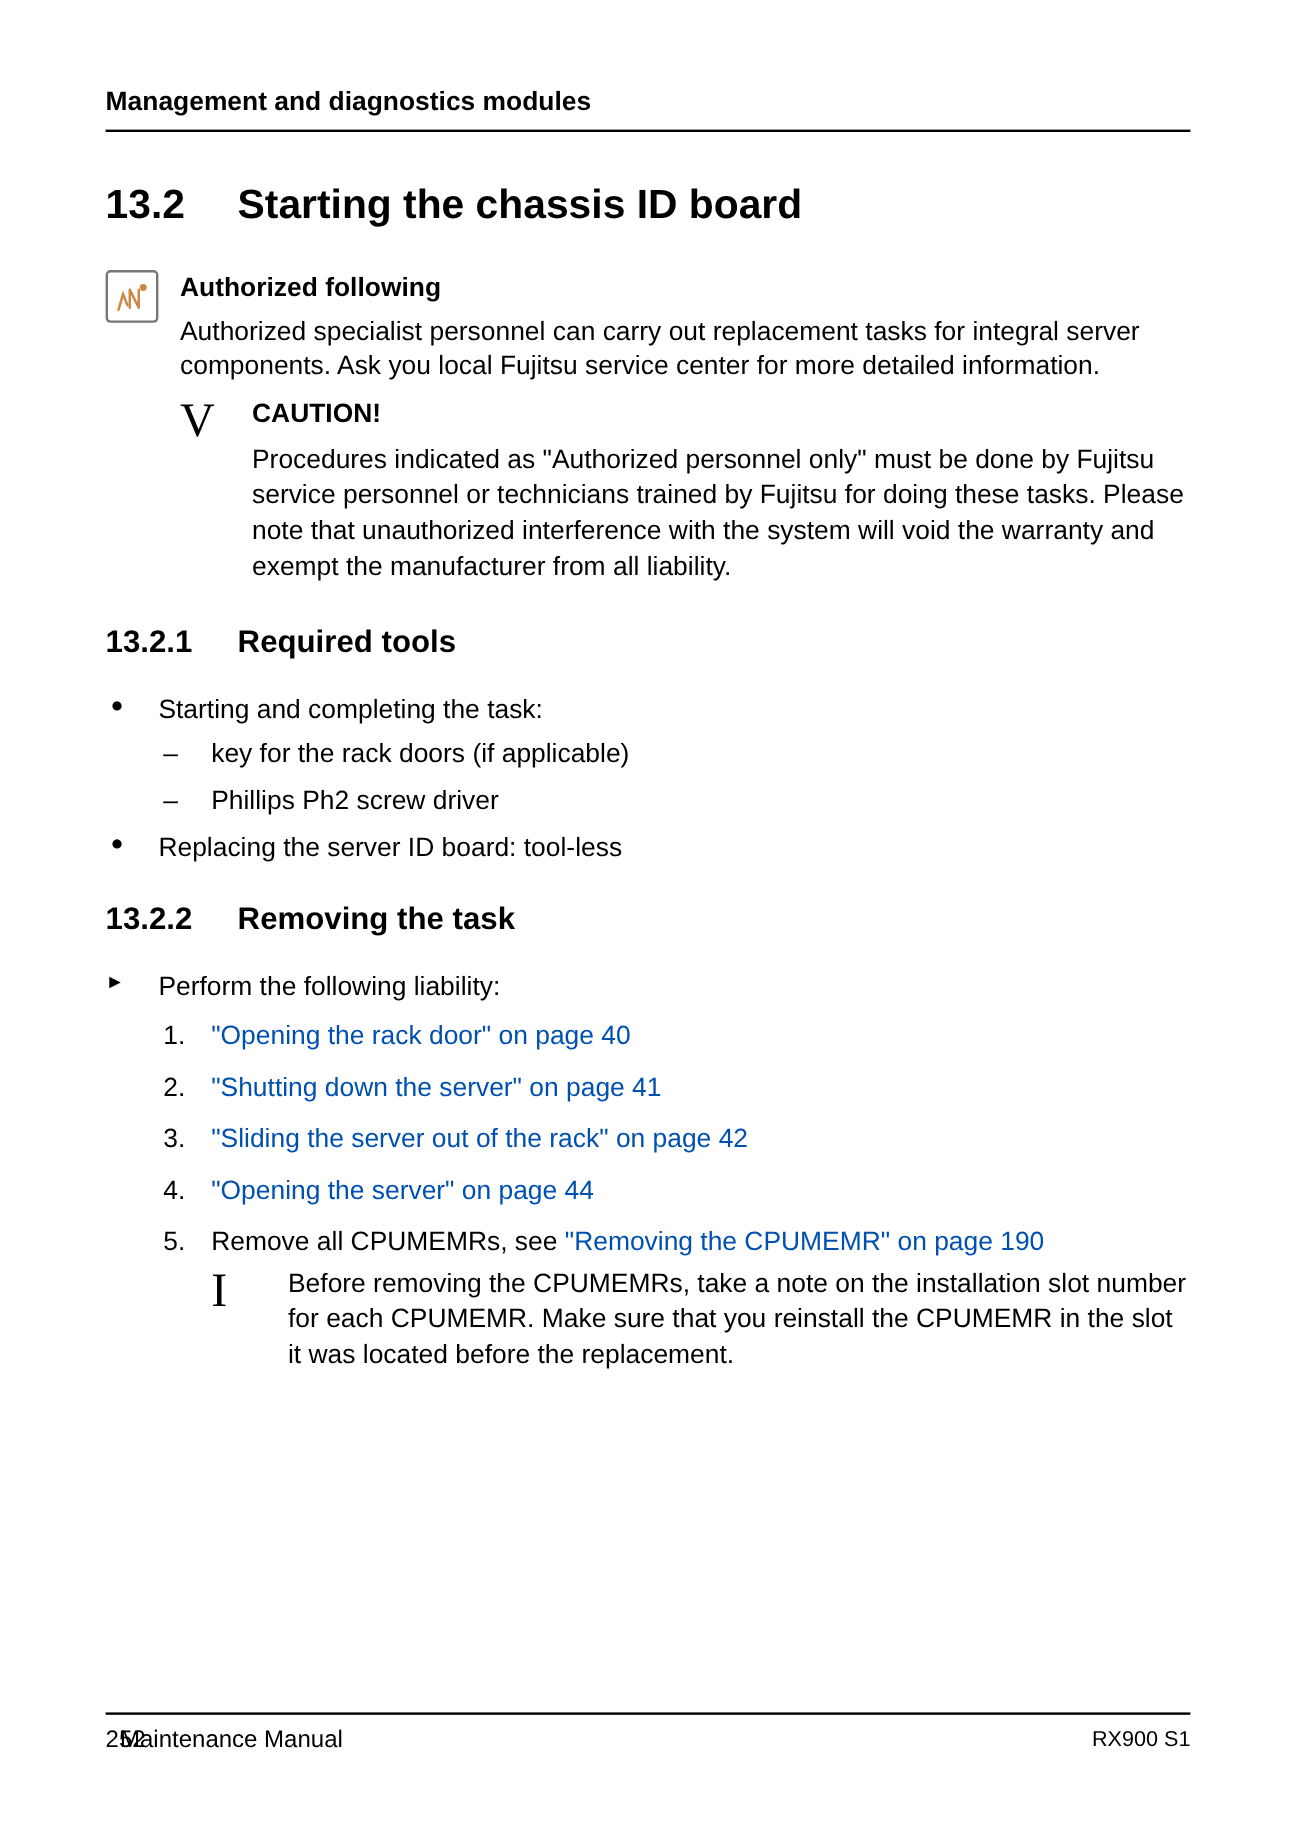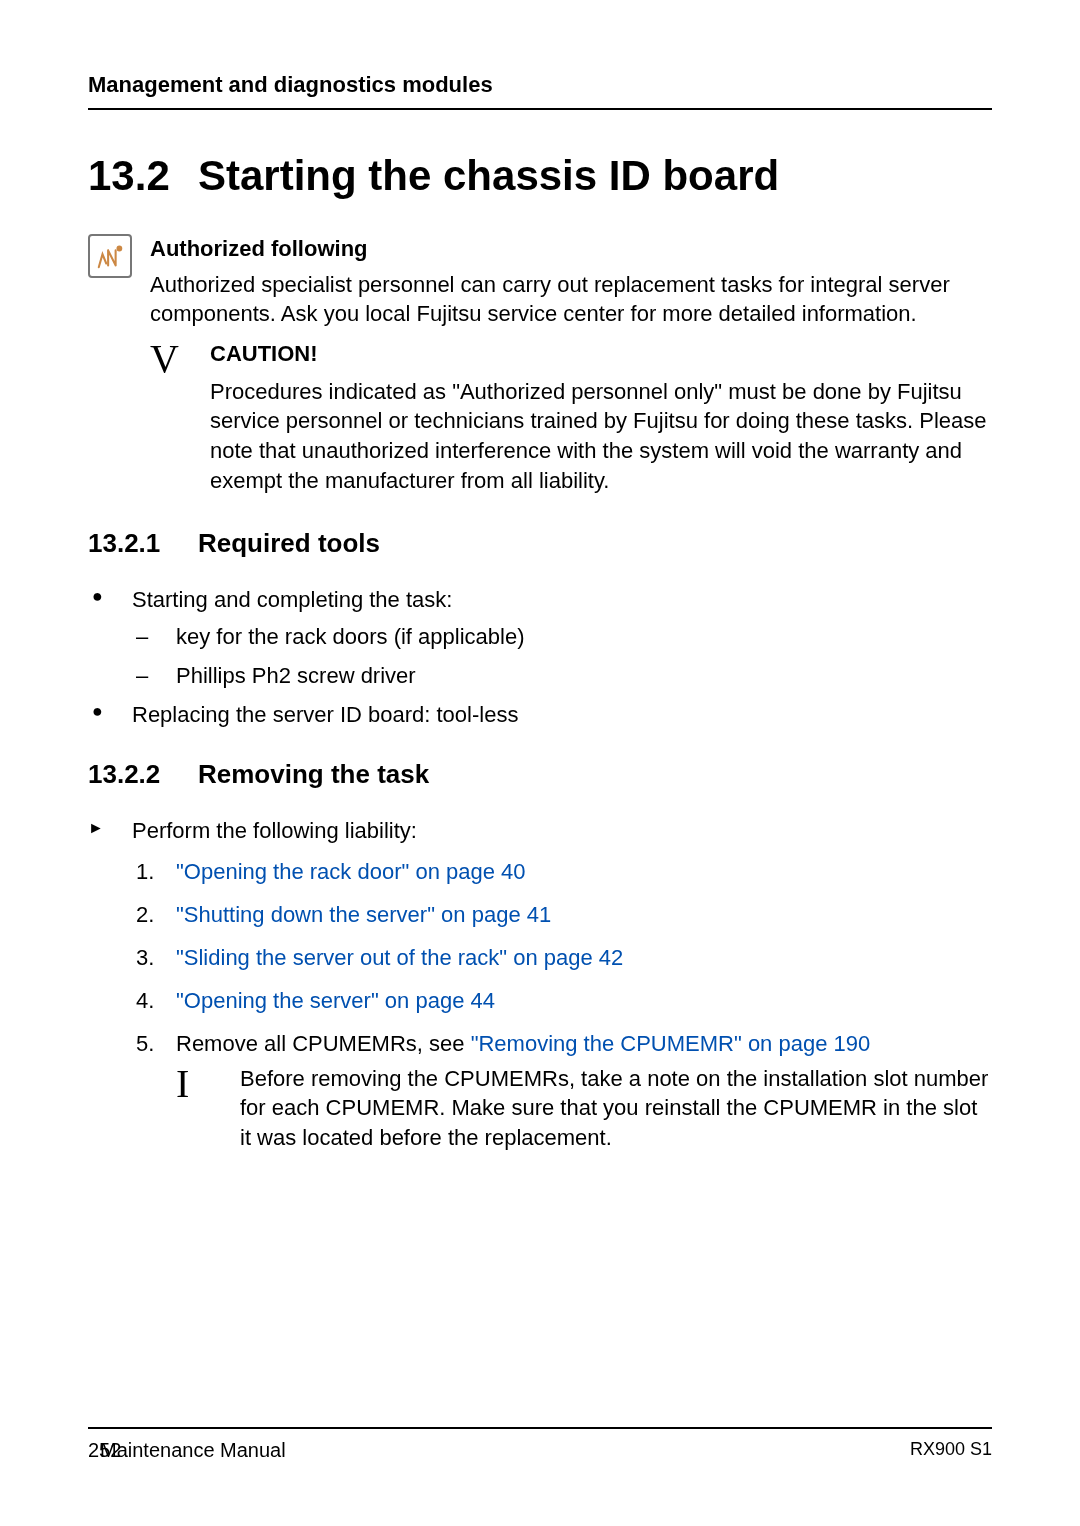--- a/index.html
+++ b/index.html
@@ -1,20 +1,20 @@
 <!DOCTYPE html>
 <html><head>
 <meta charset="utf-8">
 <style>
   * { box-sizing: border-box; margin: 0; padding: 0; }
   html, body { width: 1080px; height: 1526px; background: #fff; font-family: Arial, Helvetica, sans-serif; color: #000; }
   .page { width: 1080px; height: 1526px; padding: 72px 88px 60px 88px; position: relative; }
   .running-head { font-weight: bold; font-size: 22px; margin-bottom: 10px; }
   .head-rule { border: 0; border-top: 2px solid #000; margin-bottom: 42px; }
-  .section-title { font-size: 42px; font-weight: bold; margin-bottom: 34px; display: flex; }
+  .section-title { font-size: 34px; font-weight: bold; margin-bottom: 34px; display: flex; }
   .section-num { display: inline-block; width: 110px; }
   .auth-block { display: flex; gap: 18px; margin-bottom: 10px; }
   .personnel-icon { width: 44px; height: 44px; border: 2px solid #777; border-radius: 4px; display: flex; align-items: center; justify-content: center; flex-shrink: 0; }
   .personnel-icon svg { width: 30px; height: 30px; }
   .auth-text { font-size: 22px; line-height: 1.35; }
   .auth-title { font-weight: bold; margin-bottom: 6px; }
   .caution-block { display: flex; gap: 20px; margin: 8px 0 32px 62px; }
   .caution-letter { font-family: "Times New Roman", Times, serif; font-size: 40px; line-height: 1; width: 40px; flex-shrink: 0; }
   .caution-text { font-size: 22px; line-height: 1.35; }
   .caution-title { font-weight: bold; margin-bottom: 8px; }

